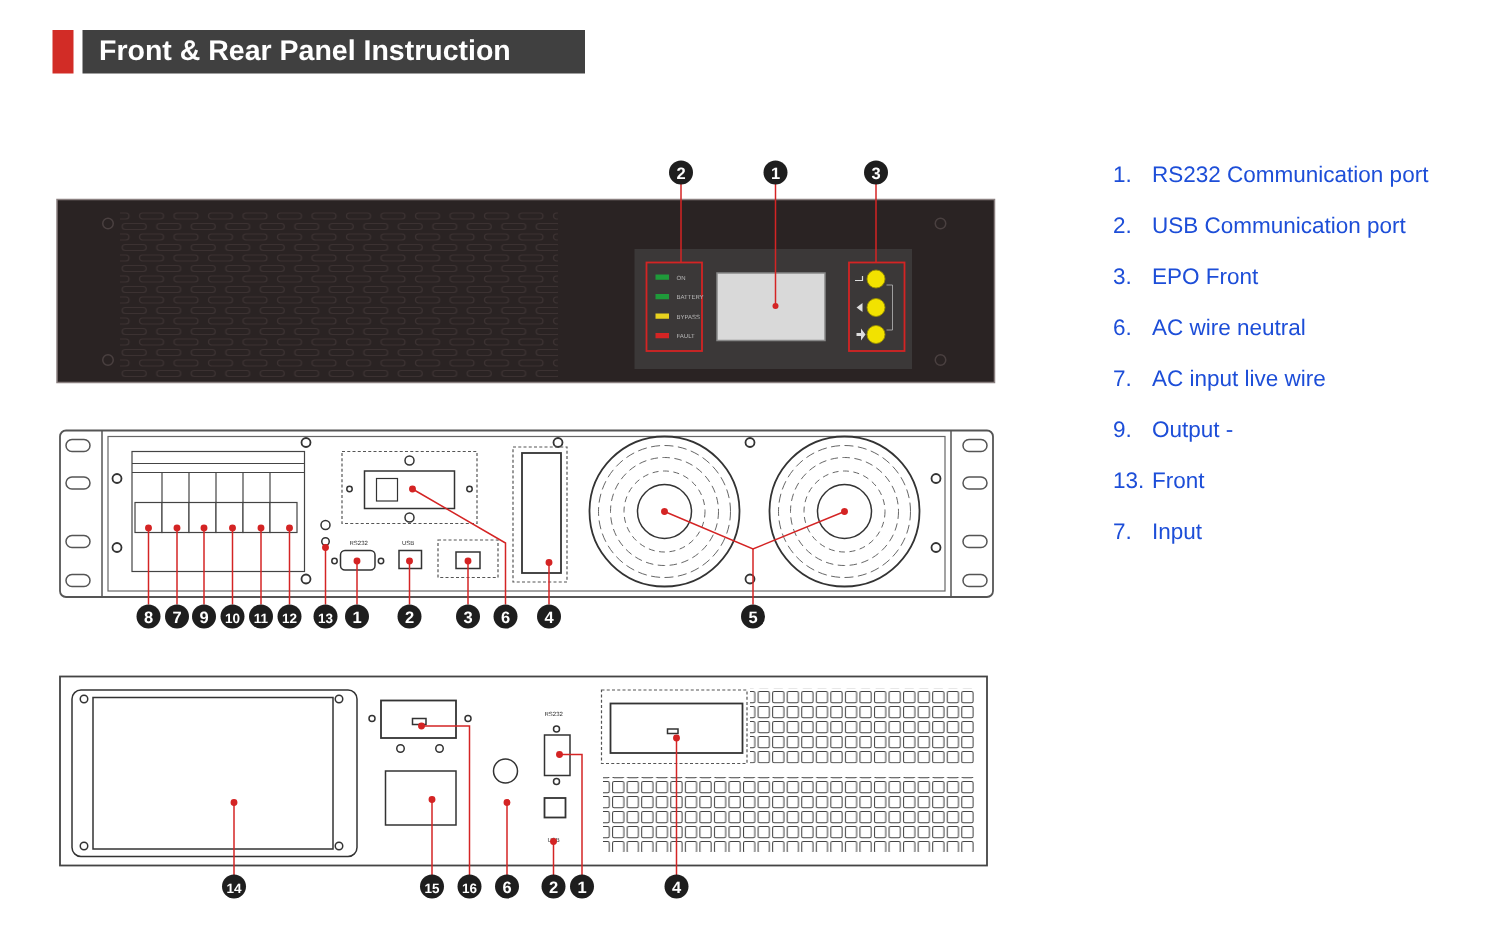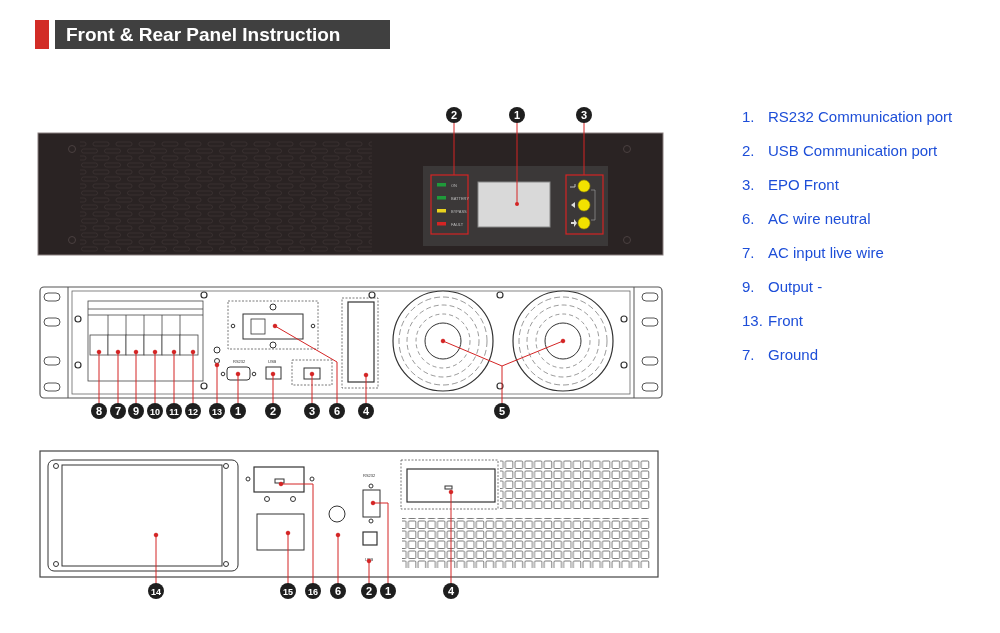--- a/index.html
+++ b/index.html
@@ -285,14 +285,14 @@
 </svg>
 
 <ul class="legend" id="legend">
     <li><span class="num">1.</span><span>RS232 Communication port</span></li>
     <li><span class="num">2.</span><span>USB Communication port</span></li>
     <li><span class="num">3.</span><span>EPO Front</span></li>
     <li><span class="num">6.</span><span>AC wire neutral</span></li>
     <li><span class="num">7.</span><span>AC input live wire</span></li>
     <li><span class="num">9.</span><span>Output -</span></li>
     <li><span class="num">13.</span><span>Front</span></li>
-    <li><span class="num">7.</span><span>Ground</span></li>
+    <li><span class="num">7.</span><span>Input</span></li>
   </ul>
 
 </body></html>

